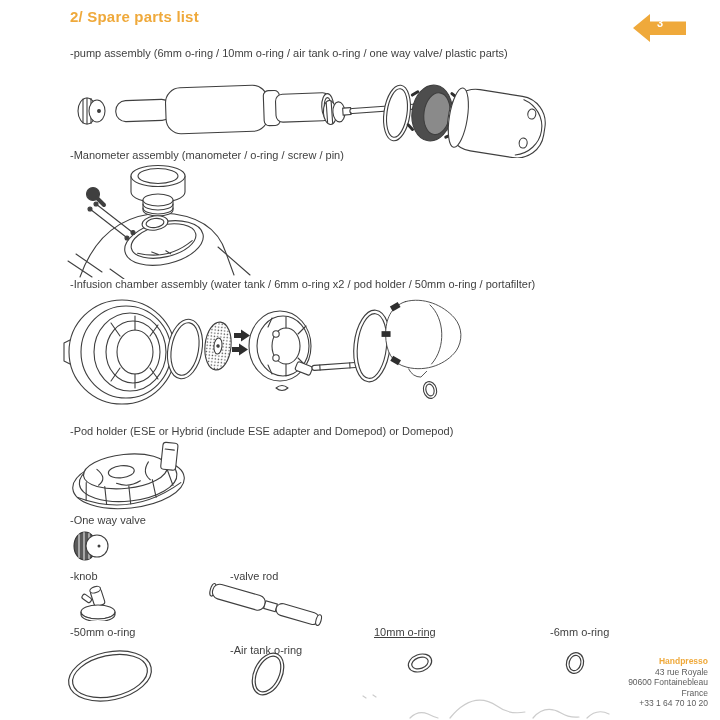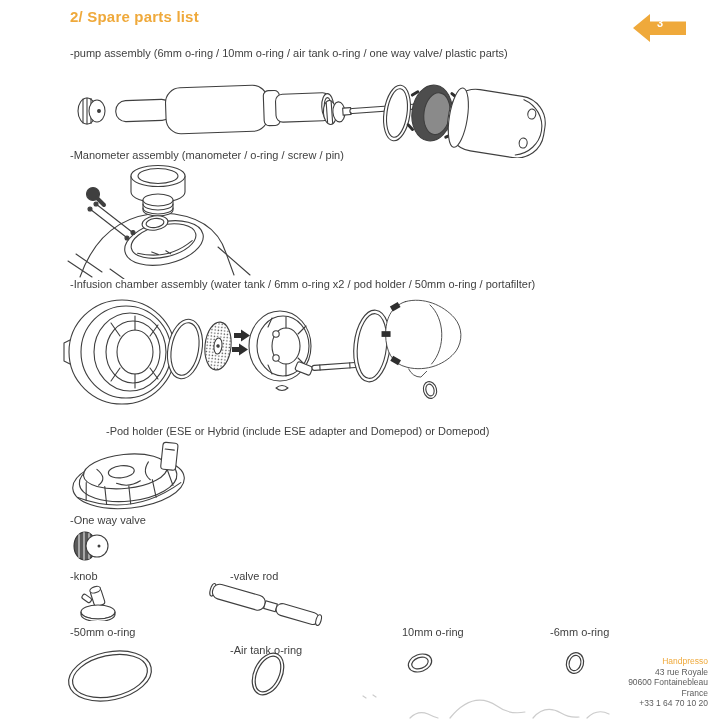--- a/index.html
+++ b/index.html
@@ -17,21 +17,21 @@
   .illus { position:absolute; }
   .page-arrow { position:absolute; left:630px; top:11px; width:58px; height:34px; cursor:pointer; }
   .page-num {
     position:absolute; left:650px; top:17px; width:20px; text-align:center;
     font-size:11px; font-weight:bold; color:#ffffff;
   }
   .footer {
     position:absolute; right:12px; top:656px; text-align:right;
     font-size:8.5px; line-height:10.5px; color:#5c5c5c;
   }
-  .footer .company { color:#EFA93B; font-weight:normal; }
+  .footer .company { color:#EFA93B; font-weight:bold; }
 </style>
 </head>
 <body>
 
 <div class="page">
 
   <div class="title">2/ Spare parts list</div>
 
   <svg class="page-arrow" viewBox="0 0 58 34">
     <polygon points="3,17 20,3 20,10.5 56,10.5 56,24 20,24 20,31" fill="#EFA93B"></polygon>
@@ -181,21 +181,21 @@
         </g>
         <path d="M30,84 q5,10 15,10 l7,-7" fill="none"></path>
       </g>
       <g transform="rotate(-15 368 96)">
         <ellipse cx="368" cy="96" rx="6.5" ry="8.5"></ellipse>
         <ellipse cx="368" cy="96" rx="4" ry="6"></ellipse>
       </g>
     </g>
   </svg>
 
-  <div class="lbl" style="left:70px; top:425px;margin-left:36px;">-Pod holder (ESE or Hybrid (include ESE adapter and Domepod) or Domepod)</div>
+  <div class="lbl" style="left:70px; top:425px;">-Pod holder (ESE or Hybrid (include ESE adapter and Domepod) or Domepod)</div>
   <svg class="illus" style="left:64px; top:438px;" width="135" height="78" viewBox="0 0 135 78">
     <g stroke="#3f3f3f" stroke-width="1.1" fill="#ffffff" stroke-linejoin="round" stroke-linecap="round" transform="rotate(-6 65 40)">
       <ellipse cx="64" cy="45" rx="56" ry="25"></ellipse>
       <ellipse cx="64" cy="41" rx="49" ry="22"></ellipse>
       <ellipse cx="62" cy="33" rx="42" ry="17"></ellipse>
       <path d="M12,54 Q64,80 116,50" fill="none"></path>
       <path d="M22,40 L20,58 M40,46 L40,64 M64,48 L64,66 M88,44 L90,62 M104,36 L108,52" fill="none"></path>
       <path d="M34,28 q10,10 0,16 M86,26 q-8,10 0,18 M52,44 q12,6 24,0" fill="none"></path>
       <ellipse cx="58" cy="33" rx="13" ry="6"></ellipse>
       <rect x="100" y="9" width="15" height="27" rx="3" transform="rotate(12 107 22)"></rect>
@@ -233,21 +233,21 @@
       <ellipse cx="2" cy="7.5" rx="2.5" ry="6.5"></ellipse>
       <rect x="2" y="0" width="54" height="15" rx="7"></rect>
       <rect x="56" y="3.5" width="12" height="8"></rect>
       <rect x="68" y="1.5" width="44" height="12" rx="6"></rect>
       <ellipse cx="112" cy="7.5" rx="2.5" ry="5.5"></ellipse>
     </g>
   </svg>
 
   <div class="lbl" style="left:70px; top:626px;">-50mm o-ring</div>
   <div class="lbl" style="left:230px; top:644px;">-Air tank o-ring</div>
-  <div class="lbl" style="left:402px; top:626px;">10mm o-ring</div>
+  <div class="lbl" style="left:374px; top:626px;text-decoration:underline;">10mm o-ring</div>
   <div class="lbl" style="left:550px; top:626px;">-6mm o-ring</div>
 
   <svg class="illus" style="left:64px; top:648px;" width="92" height="56" viewBox="0 0 92 56">
     <g stroke="#3f3f3f" stroke-width="1.2" fill="none" transform="rotate(-12 46 28)">
       <ellipse cx="46" cy="28" rx="42" ry="24"></ellipse>
       <ellipse cx="46" cy="28" rx="38" ry="20.5"></ellipse>
     </g>
   </svg>
 
   <svg class="illus" style="left:244px; top:648px;" width="48" height="52" viewBox="0 0 48 52">

